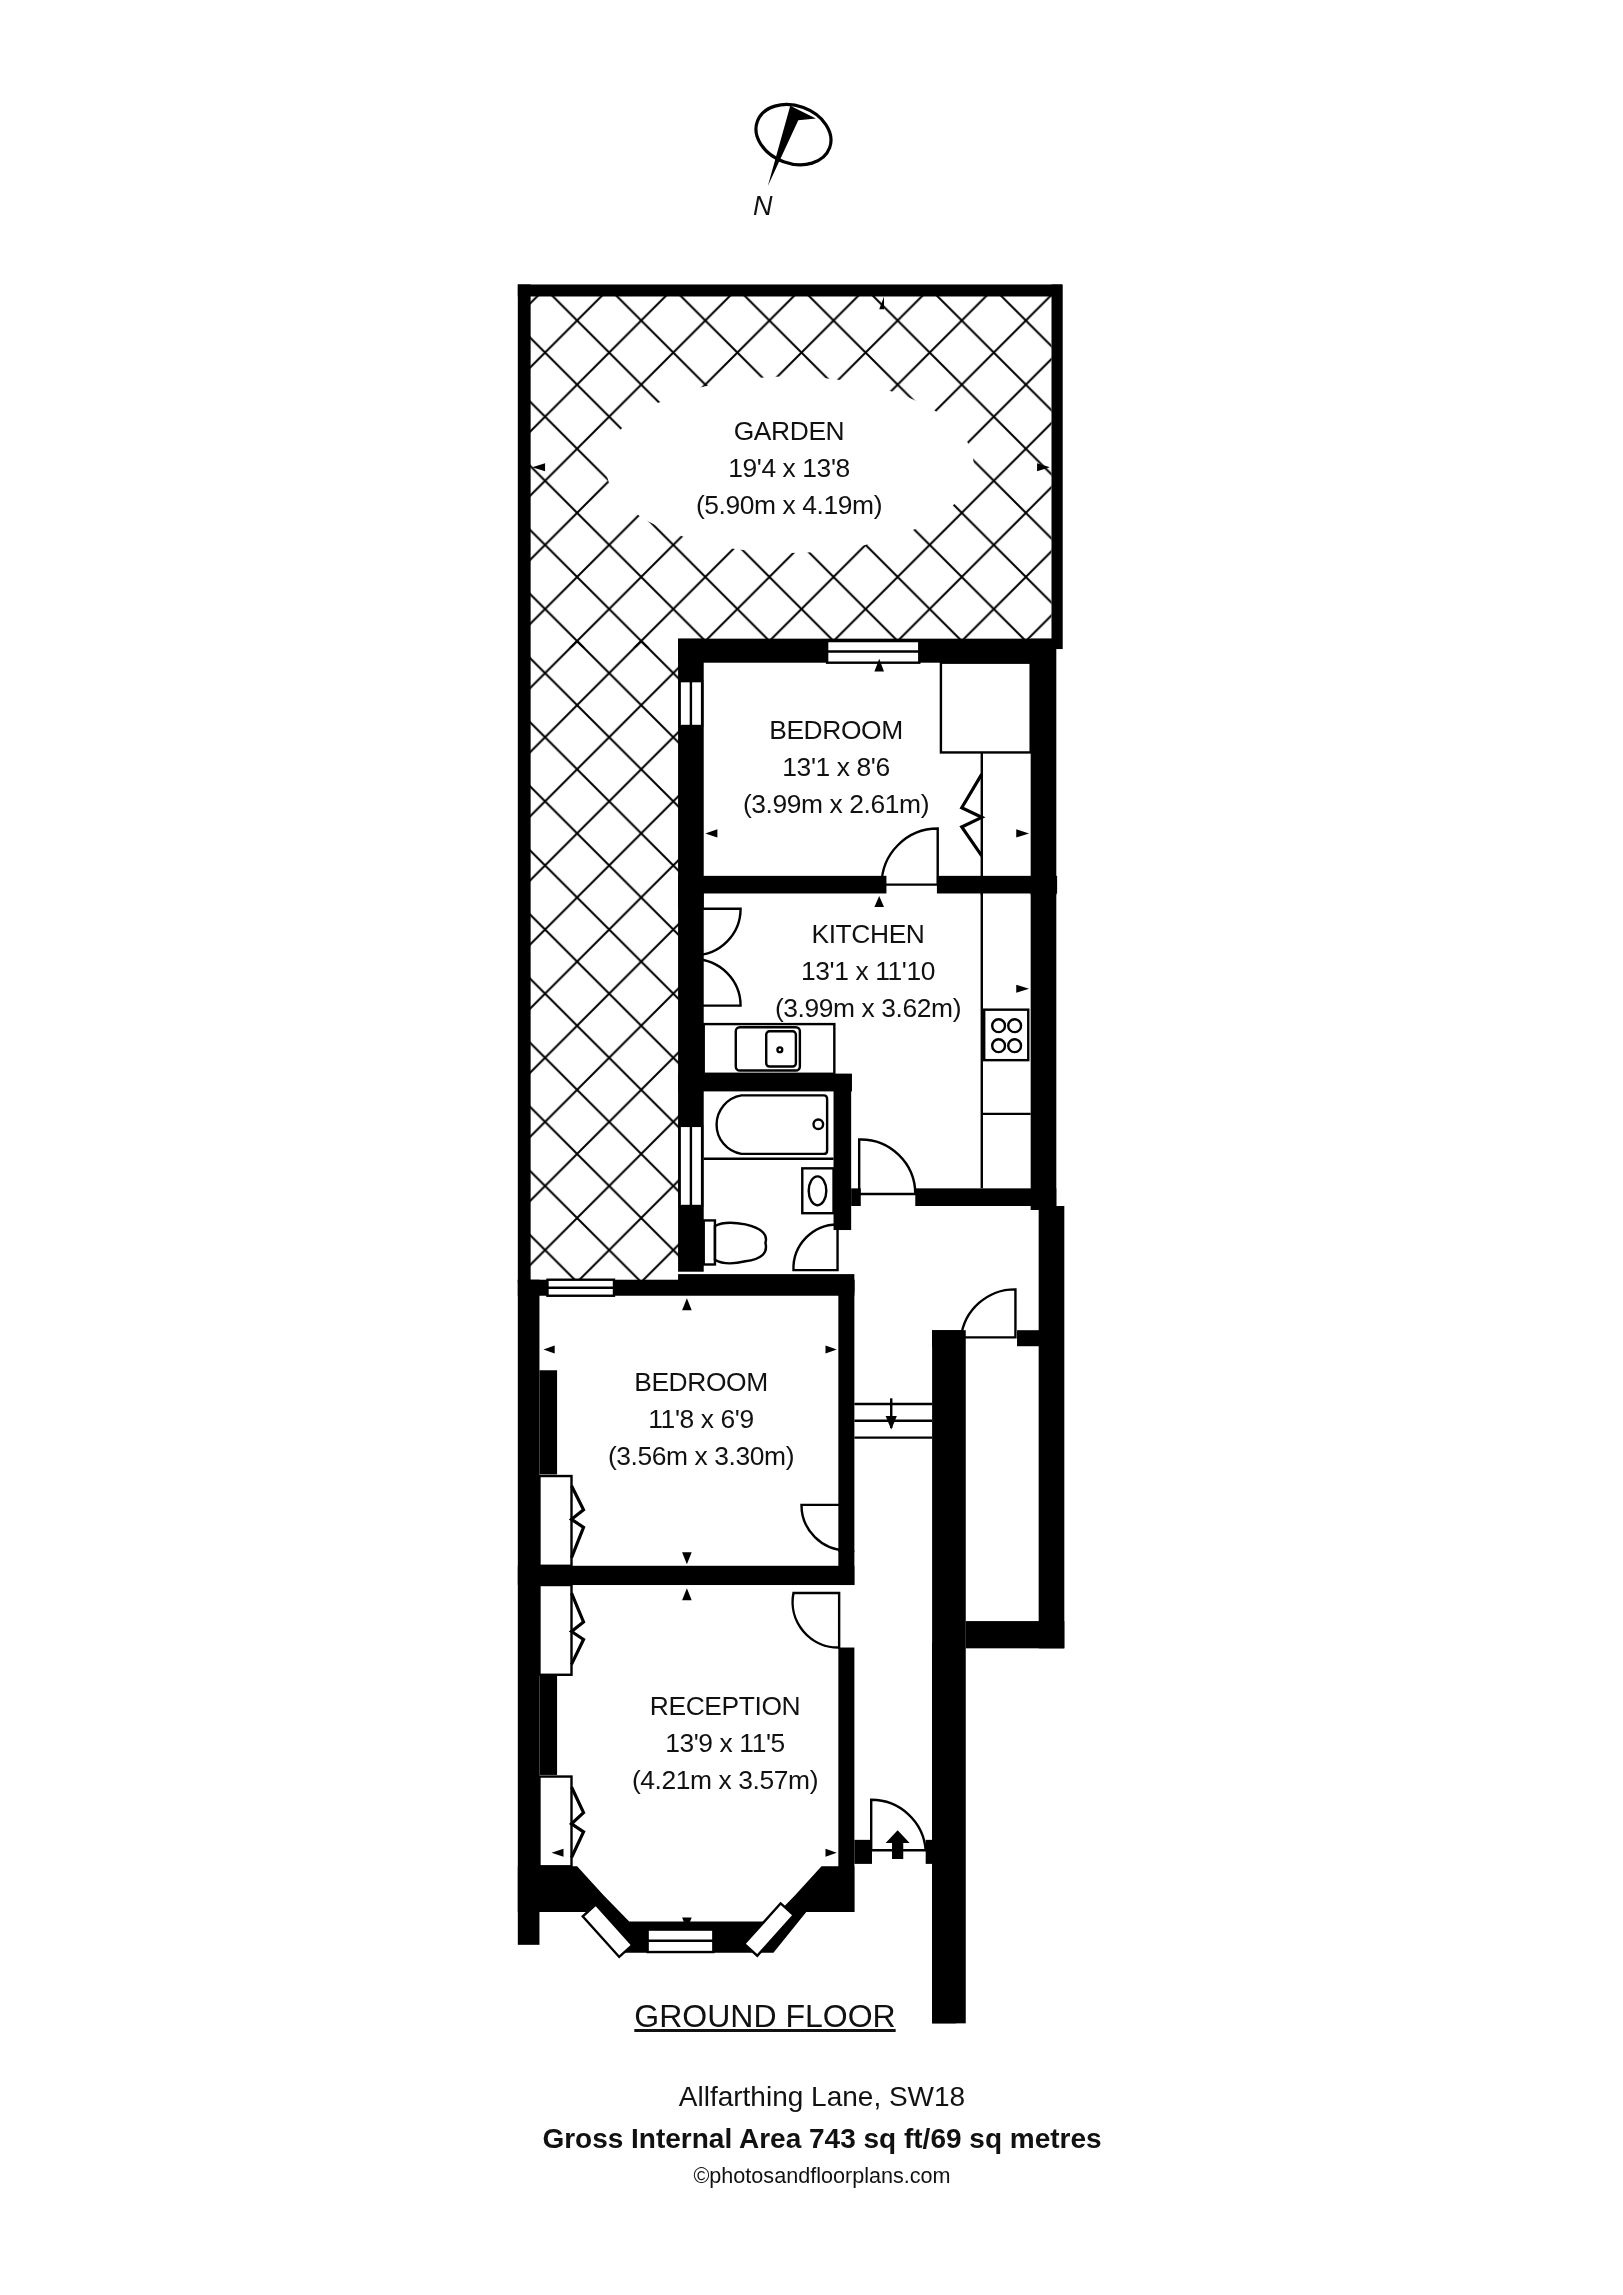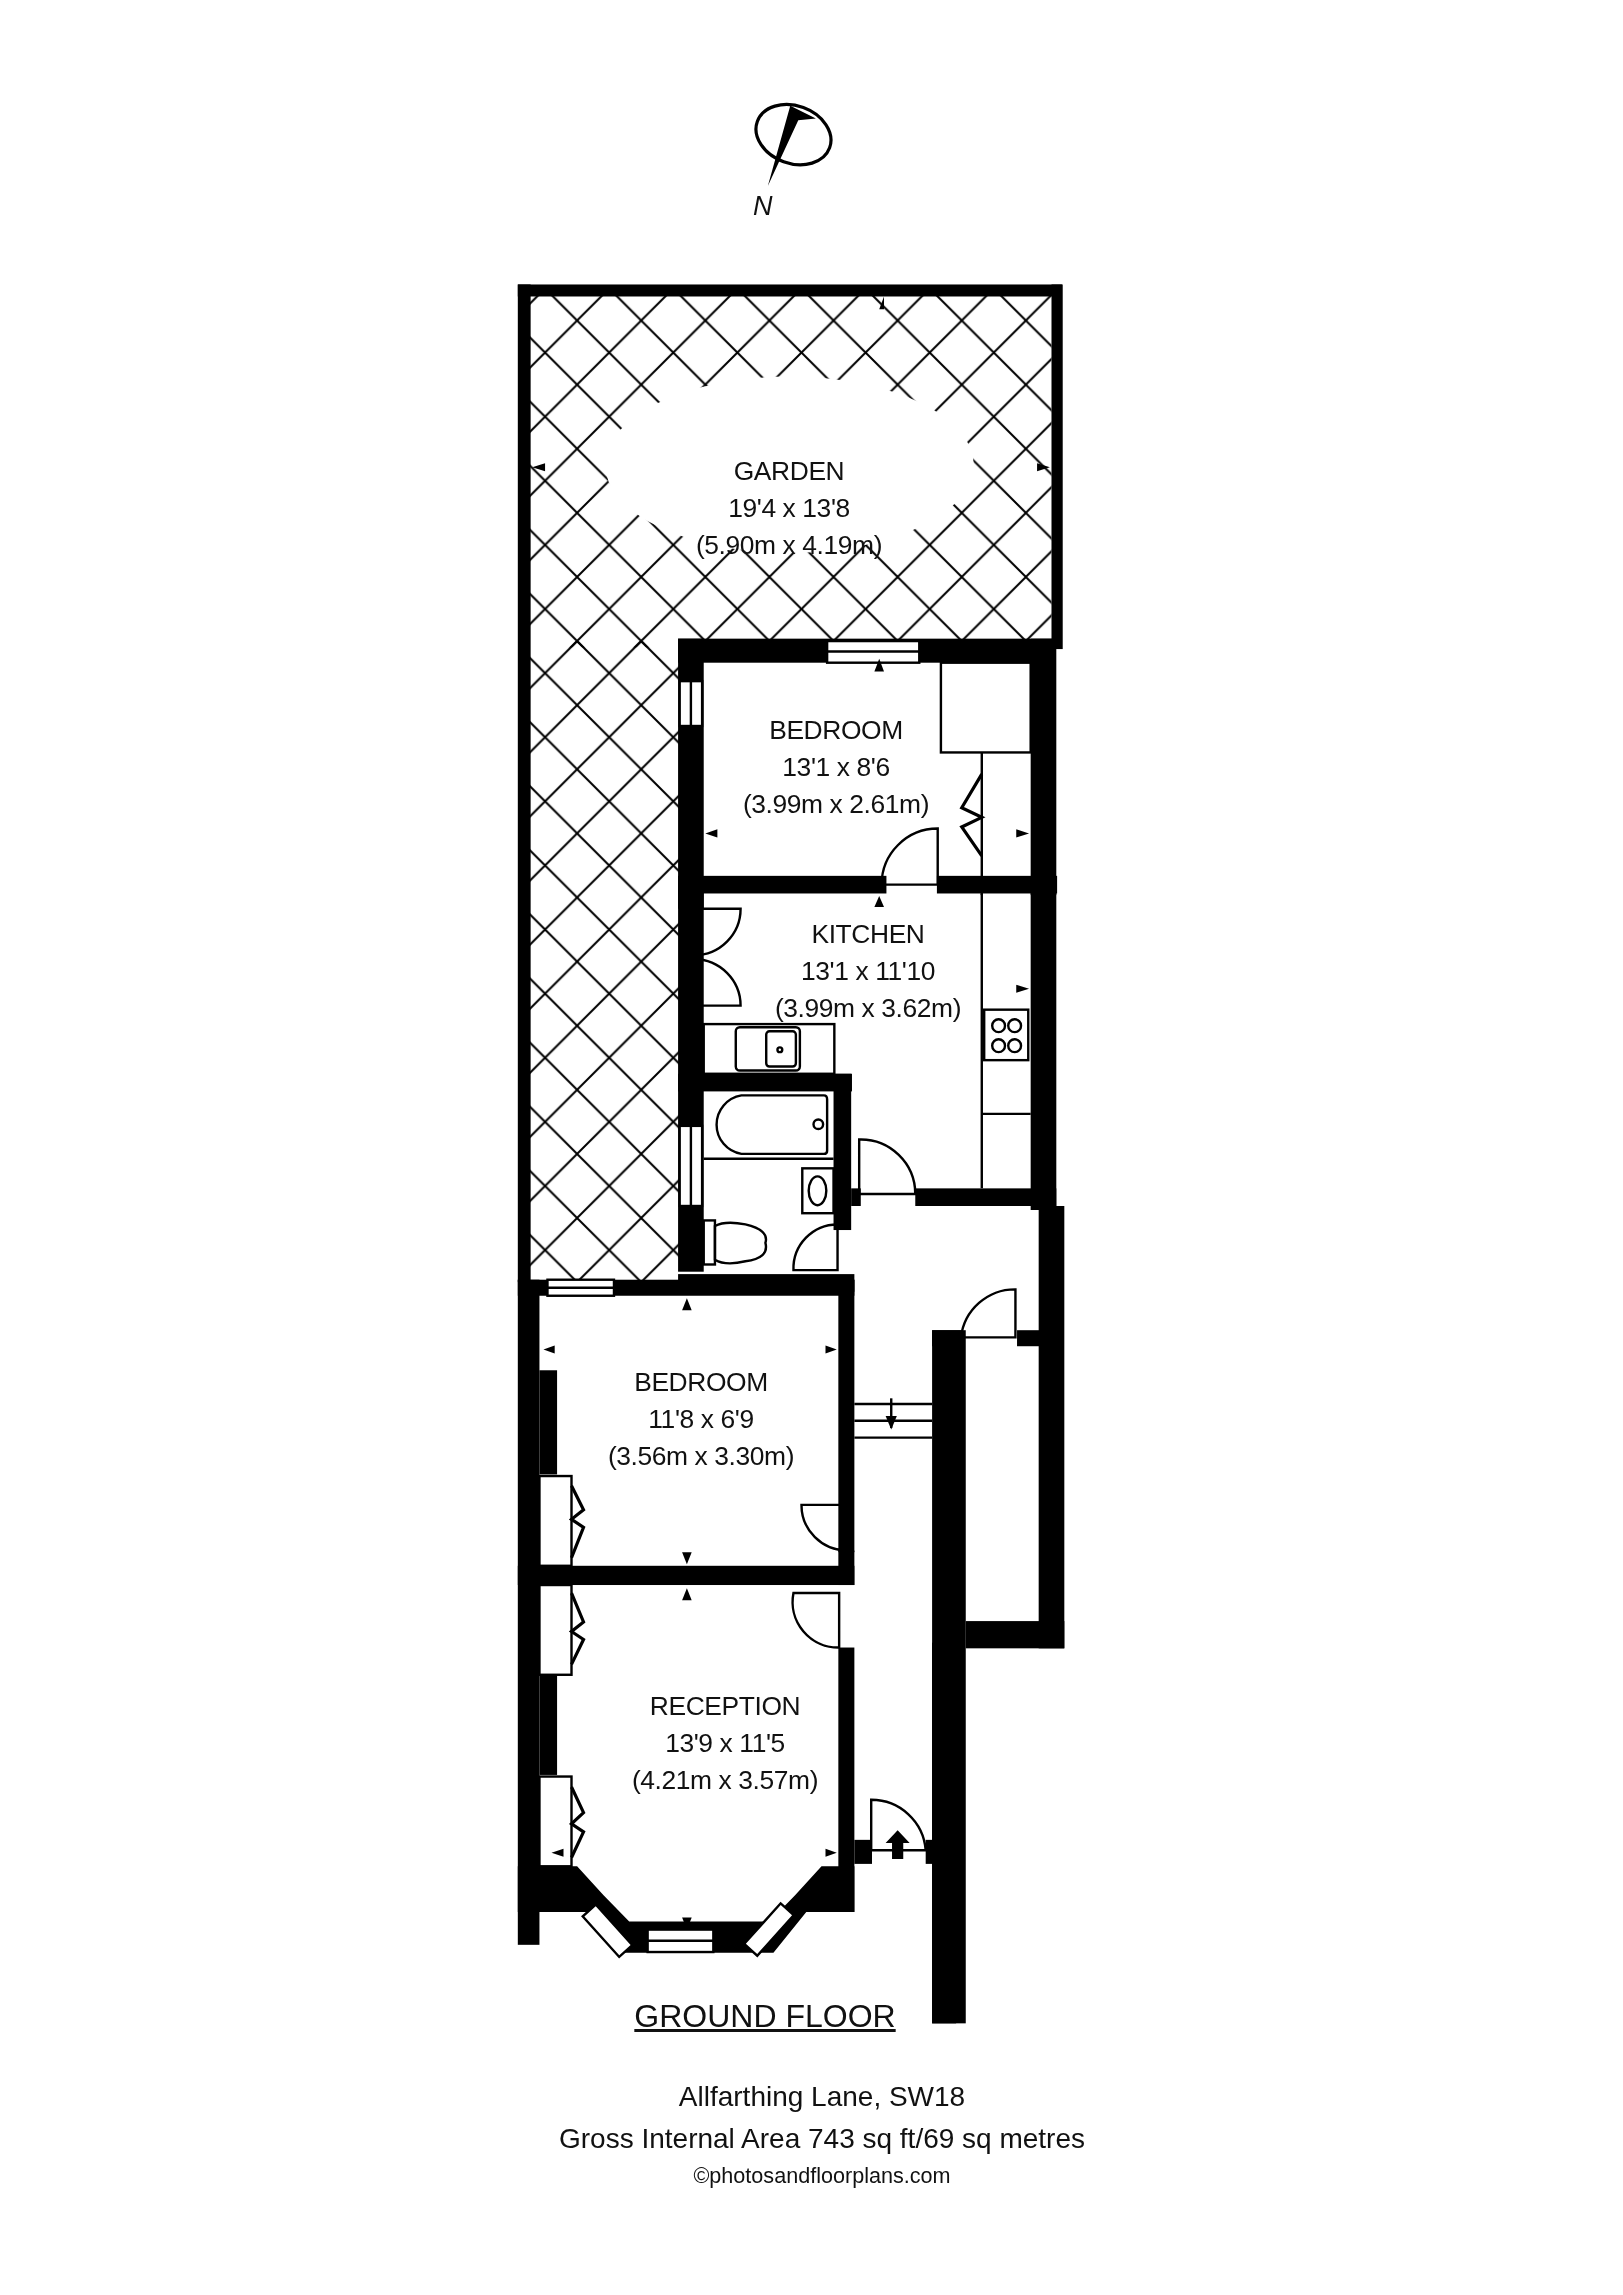--- a/index.html
+++ b/index.html
@@ -10,21 +10,21 @@
   .thin { fill: none; stroke: #000; stroke-width: 3; }
   .thin2 { fill: none; stroke: #000; stroke-width: 4; }
   .win { fill: #fff; stroke: #000; stroke-width: 3; }
   .room-label { position: absolute; text-align: center; font-size: 26.4px; line-height: 37px;
                 letter-spacing: -0.4px; transform: translateX(-50%); white-space: nowrap; }
   .floor-title { position: absolute; left: 765px; top: 1998px; transform: translateX(-50%);
                  font-size: 32px; white-space: nowrap; text-decoration: underline; }
   .footer { position: absolute; left: 822px; top: 2076px; transform: translateX(-50%);
             text-align: center; white-space: nowrap; }
   .footer .addr { font-size: 28px; line-height: 42px; }
-  .footer .area { font-size: 28px; line-height: 42px; }
+  .footer .area { font-size: 28px; line-height: 42px; font-weight: bold; }
   .footer .copy { font-size: 21.6px; line-height: 32px; }
   .compass-n { position: absolute; left: 753px; top: 191px; font-size: 27px; font-style: italic; }
 </style>
 </head>
 <body>
 
 <svg id="plan" viewBox="0 0 2025 2864" xmlns="http://www.w3.org/2000/svg">
   <defs>
     <pattern id="hatch" patternUnits="userSpaceOnUse" width="80" height="80" patternTransform="rotate(0)">
       <path d="M0,0 L80,80 M80,0 L0,80 M-40,40 L40,120 M40,-40 L120,40 M40,120 L120,40 M-40,40 L40,-40" stroke="#000" stroke-width="2.5" fill="none"></path>
@@ -182,21 +182,21 @@
     <path d="M857,1952 L851,1937 L863,1937 Z"></path>
     <path d="M857,1982 L851,1997 L863,1997 Z"></path>
     <path d="M688,2312 L703,2307 L703,2317 Z"></path>
     <path d="M1044,2312 L1030,2307 L1030,2317 Z"></path>
     <path d="M857,2408 L851,2393 L863,2393 Z"></path>
   </g>
 </svg>
 
 <span class="compass-n">N</span>
 
-<div class="room-label" style="left:789px; top:413px;margin-top:40px;">
+<div class="room-label" style="left:789px; top:413px;">
   <div>GARDEN</div>
   <div>19'4 x 13'8</div>
   <div>(5.90m x 4.19m)</div>
 </div>
 
 <div class="room-label" style="left:836px; top:712px;">
   <div>BEDROOM</div>
   <div>13'1 x 8'6</div>
   <div>(3.99m x 2.61m)</div>
 </div>

